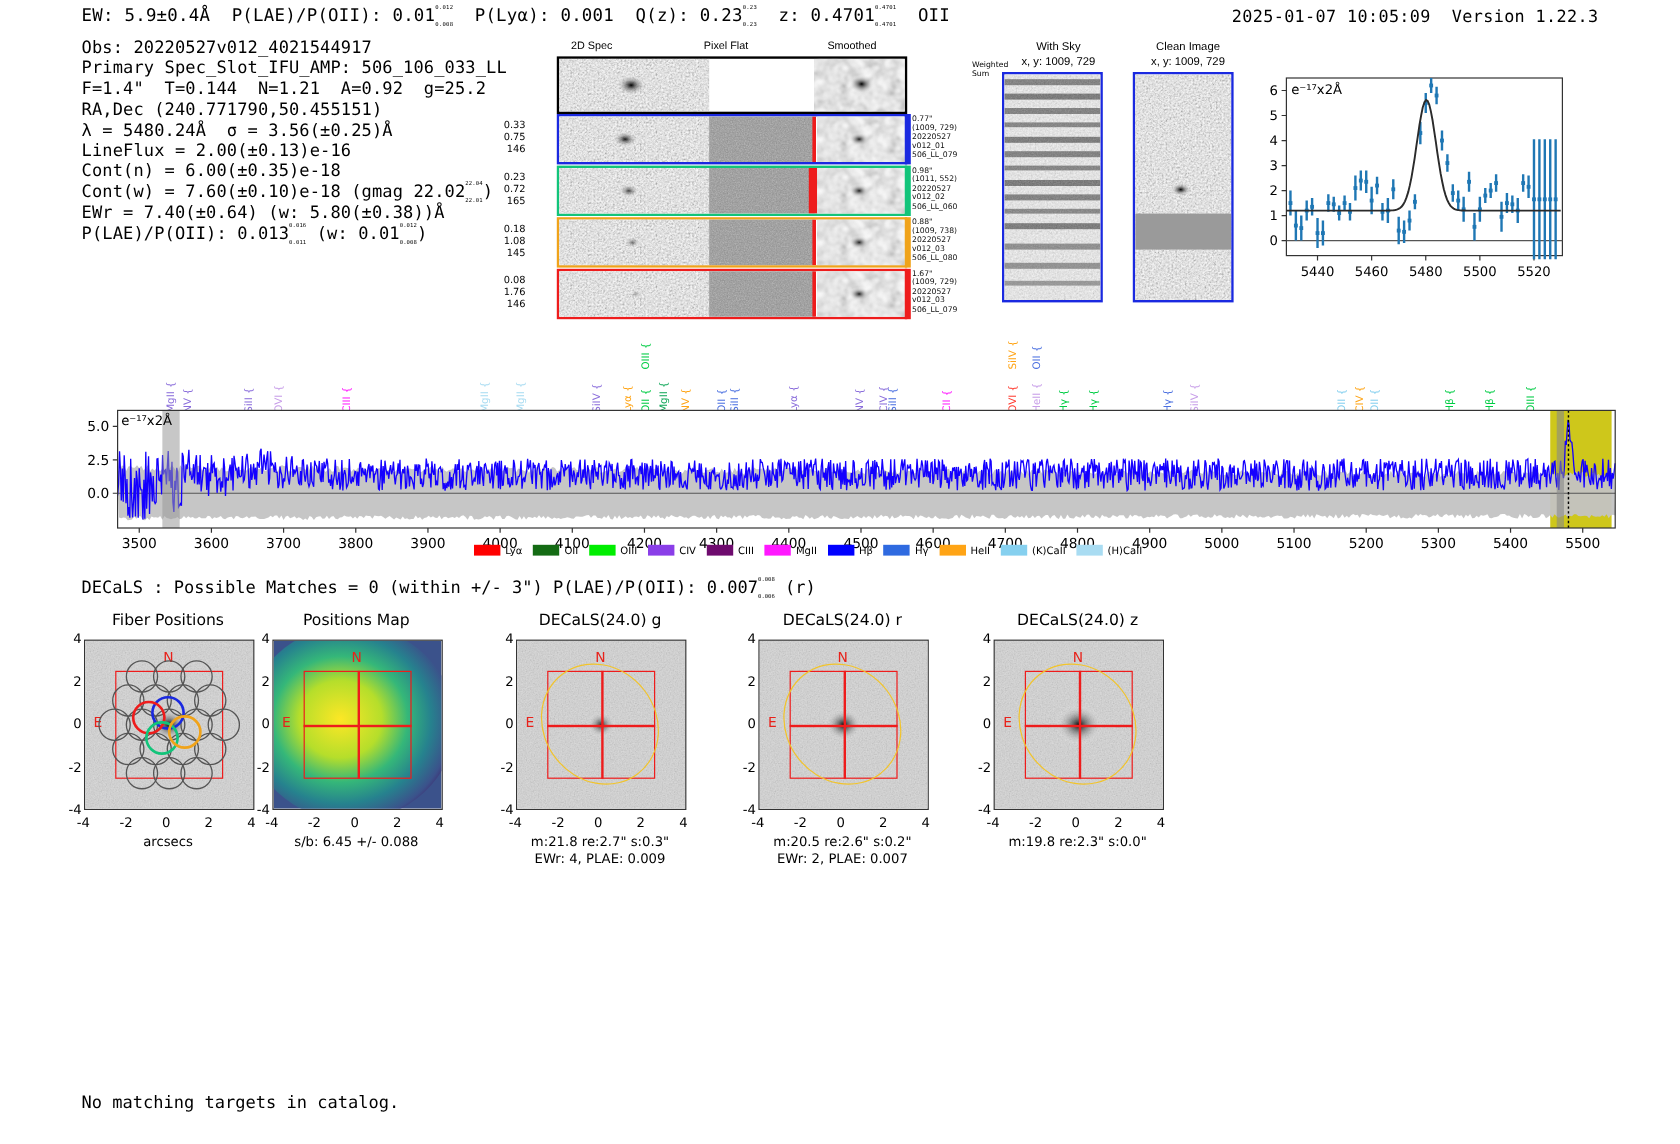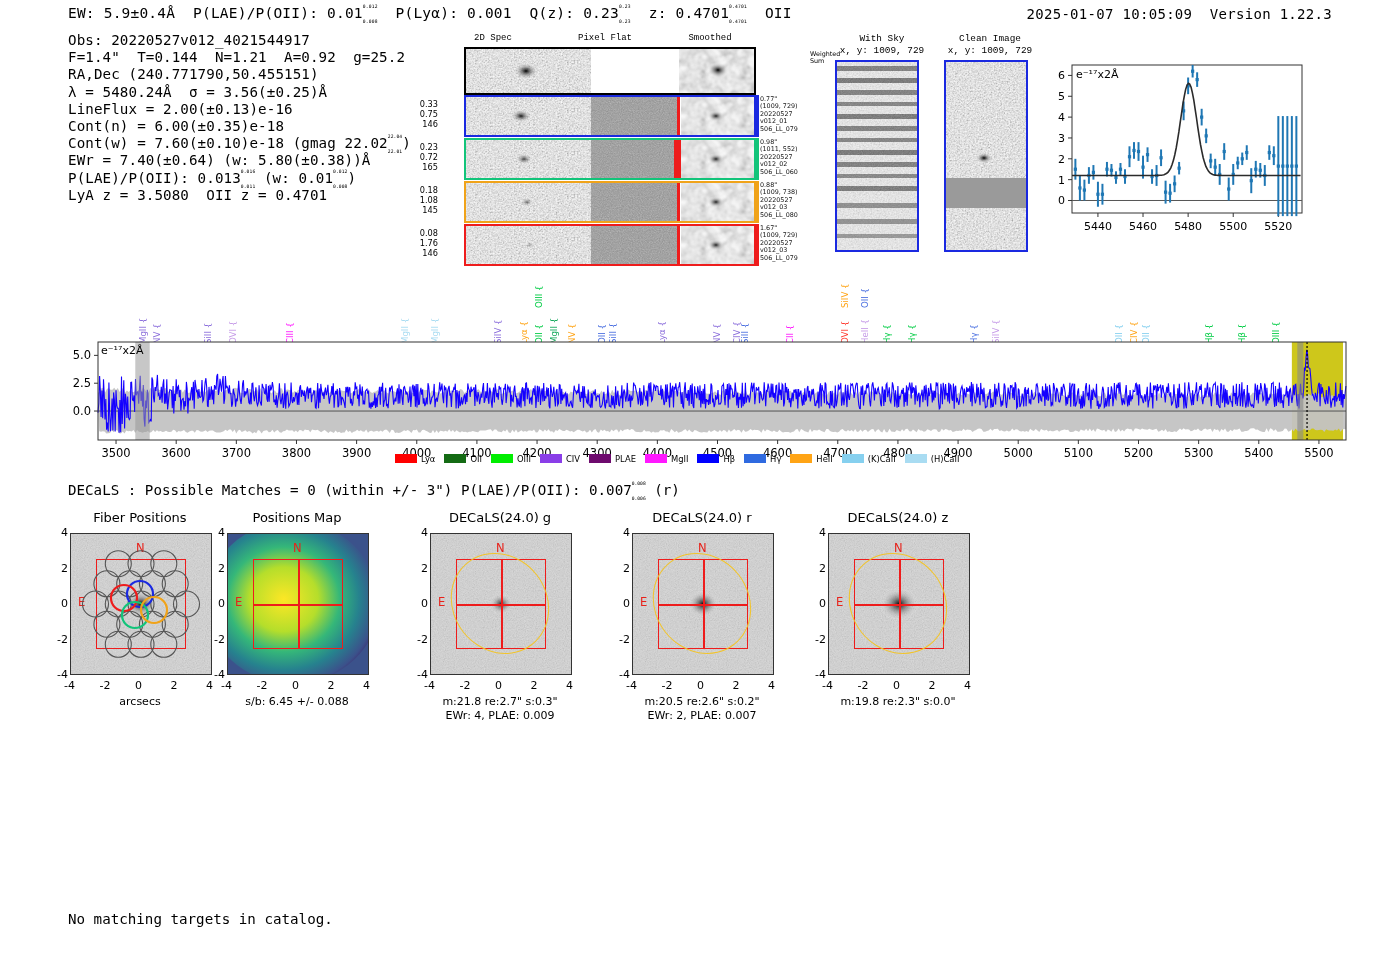--- a/index.html
+++ b/index.html
@@ -1,21 +1,21 @@
 <!DOCTYPE html>
 <html><head>
 <meta charset="utf-8">
 <style>
   html,body{margin:0;padding:0;background:#ffffff;}
   body{width:1400px;height:953px;position:relative;
        font-family:"DejaVu Sans Mono",monospace;color:#000;
        -webkit-font-smoothing:antialiased;overflow:hidden;}
   .abs{position:absolute;}
   .mono{font-family:"DejaVu Sans Mono",monospace;}
-  .sans{font-family:Liberation Mono, monospace;}
+  .sans{font-family:Liberation Sans, sans-serif;}
   .nowrap{white-space:nowrap;}
   sub,sup{font-size:.58em;line-height:0;}
   .stack{display:inline-block;vertical-align:middle;font-size:8px;line-height:8px;
          text-align:left;font-family:"DejaVu Sans Mono",monospace;}
 
   
   #hdr-line{top:5px;left:68px;font-size:14.5px;letter-spacing:.2px;}
   #hdr-date{top:6px;right:68px;font-size:14px;letter-spacing:.3px;}
 
   
@@ -68,29 +68,29 @@
   <span>0.4701</span><span class="stack"><sup>0.4701</sup><br><sub>0.4701</sub></span>&nbsp;
   <span>OII</span>
 </div>
 
 <div class="abs mono nowrap" id="hdr-date">
   <span>2025-01-07 10:05:09</span>&nbsp;&nbsp;<span>Version 1.22.3</span>
 </div>
 
 <div class="abs mono" id="info">
   <div>Obs: 20220527v012_4021544917</div>
+  <div>Primary Spec_Slot_IFU_AMP: 506_106_033_LL</div>
   <div>F=1.4"  T=0.144  N=1.21  A=0.92  g=25.2</div>
   <div>RA,Dec (240.771790,50.455151)</div>
   <div>λ = 5480.24Å  σ = 3.56(±0.25)Å</div>
   <div>LineFlux = 2.00(±0.13)e-16</div>
   <div>Cont(n) = 6.00(±0.35)e-18</div>
   <div><span>Cont(w) = 7.60(±0.10)e-18 (gmag 22.02</span><span class="stack"><sup>22.04</sup><br><sub>22.01</sub></span><span>)</span></div>
   <div>EWr = 7.40(±0.64) (w: 5.80(±0.38))Å</div>
   <div><span>P(LAE)/P(OII): 0.013</span><span class="stack"><sup>0.016</sup><br><sub>0.011</sub></span><span> (w: 0.01</span><span class="stack"><sup>0.012</sup><br><sub>0.008</sub></span><span>)</span></div>
-  <div>LyA z = 3.5080  OII z = 0.4701</div>
 </div>
 
 <div class="abs" id="spec2d">
   <div class="colhdr sans" style="left:18px;top:0;width:110px;">2D Spec</div>
   <div class="colhdr sans" style="left:130px;top:0;width:110px;">Pixel Flat</div>
   <div class="colhdr sans" style="left:235px;top:0;width:110px;">Smoothed</div>
 
   <div class="imgbox framed" style="left:44px;top:14px;width:292px;height:48px;border:2px solid #000;">
     <svg width="288" height="44" style="display:block">
       <defs>
@@ -517,21 +517,21 @@
         <span class="legswatch" style="background: rgb(20, 107, 20);"></span>
         <span class="leglbl">OII</span>
       </span><span class="legitem">
         <span class="legswatch" style="background: rgb(0, 238, 0);"></span>
         <span class="leglbl">OIII</span>
       </span><span class="legitem">
         <span class="legswatch" style="background: rgb(138, 62, 232);"></span>
         <span class="leglbl">CIV</span>
       </span><span class="legitem">
         <span class="legswatch" style="background: rgb(110, 11, 110);"></span>
-        <span class="leglbl">PLAE</span>
+        <span class="leglbl">CIII</span>
       </span><span class="legitem">
         <span class="legswatch" style="background: rgb(255, 24, 255);"></span>
         <span class="leglbl">MgII</span>
       </span><span class="legitem">
         <span class="legswatch" style="background: rgb(0, 0, 255);"></span>
         <span class="leglbl">Hβ</span>
       </span><span class="legitem">
         <span class="legswatch" style="background: rgb(47, 106, 224);"></span>
         <span class="leglbl">Hγ</span>
       </span><span class="legitem">

